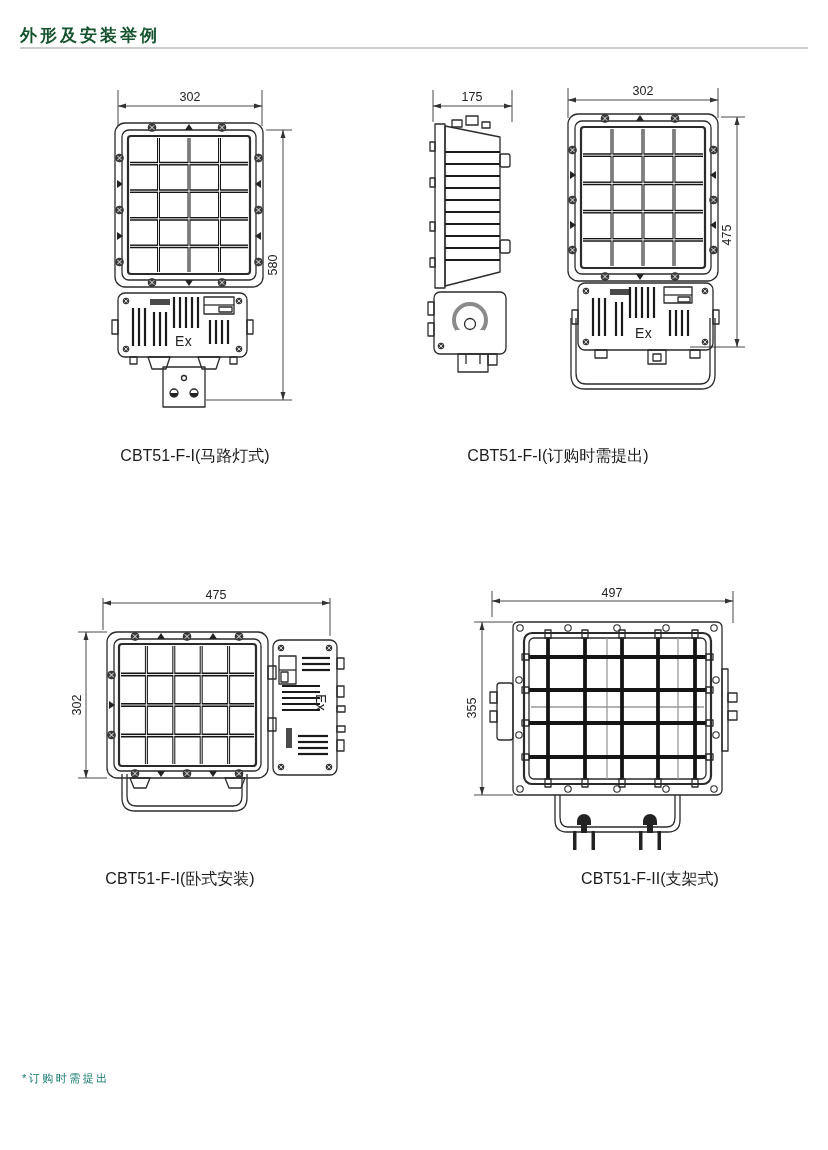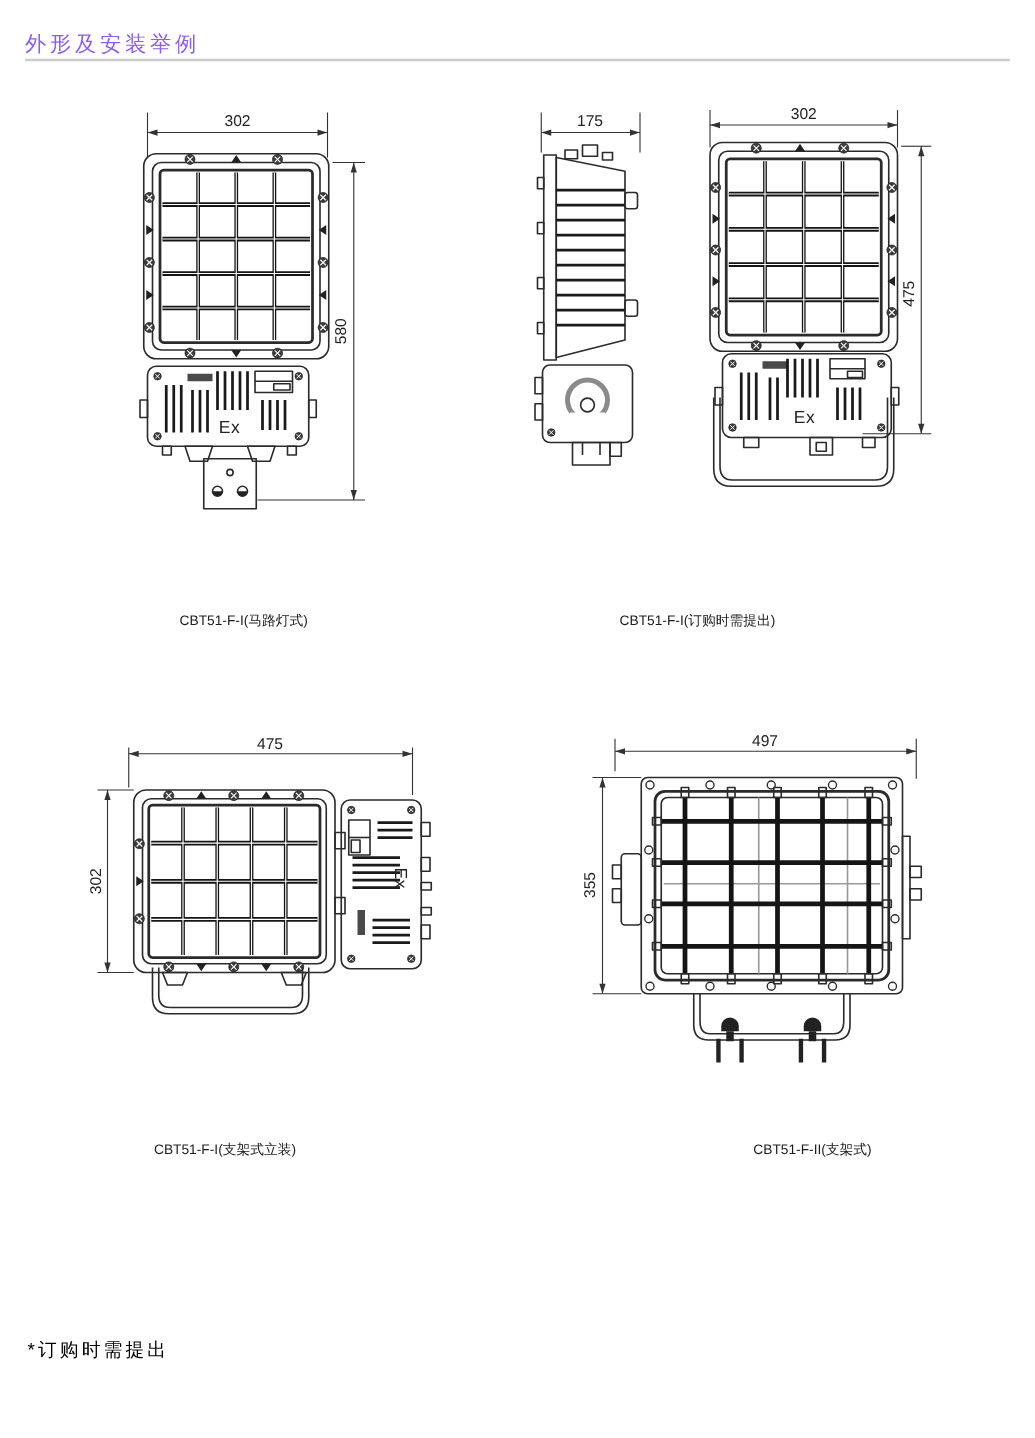--- a/index.html
+++ b/index.html
@@ -1,22 +1,22 @@
 <!DOCTYPE html>
 <html><head>
 <meta charset="utf-8">
 <style>
   html,body{margin:0;padding:0;background:#fff;}
   #page{position:relative;width:828px;height:1150px;background:#ffffff;overflow:hidden;
         font-family:"Liberation Sans",sans-serif;}
-  .title{position:absolute;left:20px;top:24px;font-size:17px;font-weight:normal;
-         color:#8b5cf6;letter-spacing:3px;}
+  .title{position:absolute;left:20px;top:24px;font-size:17px;font-weight:bold;
+         color:#14532d;letter-spacing:3px;}
   .rule{position:absolute;left:20px;top:47px;width:788px;height:2px;background:#cdcdcd;}
-  .cap{position:absolute;transform:translateX(-50%);font-size:11px;color:#1b1b1b;white-space:nowrap;margin-top:43px;}
-  .note{position:absolute;left:22px;top:1071px;font-size:15px;color:#000000;letter-spacing:2.5px;}
+  .cap{position:absolute;transform:translateX(-50%);font-size:16px;color:#1b1b1b;white-space:nowrap;}
+  .note{position:absolute;left:22px;top:1071px;font-size:11px;color:#0f766e;letter-spacing:2.5px;}
   svg{position:absolute;overflow:visible;}
   .s  {stroke:#2b2b2b;fill:none;stroke-width:1.3;stroke-linejoin:round;}
   .s2 {stroke:#2b2b2b;fill:none;stroke-width:2.2;stroke-linejoin:round;}
   .bar{stroke:#151515;stroke-width:3;}
   .bar4{stroke:#151515;stroke-width:3.8;}
   .wc {stroke:#ffffff;stroke-width:0.9;}
   .dm {stroke:#333;stroke-width:0.9;fill:none;}
   .ar {fill:#333;stroke:none;}
   .fin{stroke:#1a1a1a;stroke-width:2.2;}
   .thin{stroke:#999;stroke-width:1.3;}
@@ -371,21 +371,21 @@
       <rect class="s" x="267" y="116" width="8" height="6" stroke-width="1"></rect>
         <rect class="s" x="267" y="136" width="8" height="6" stroke-width="1"></rect>
     </g>
     <g>
       <polygon class="s" points="60,188 80,188 76,198 64,198"></polygon>
       <polygon class="s" points="155,188 175,188 171,198 159,198"></polygon>
       <path class="s" d="M52,184 V208 Q52,221 65,221 H164 Q177,221 177,208 V184" stroke-width="1.5"></path>
       <path class="s" d="M57,184 V206 Q57,216 66,216 H163 Q172,216 172,206 V184" stroke-width="1.2"></path>
     </g>
   </svg>
-  <div class="cap" style="left:180px;top:869px">CBT51-F-I(支架式立装)</div>
+  <div class="cap" style="left:180px;top:869px">CBT51-F-I(卧式安装)</div>
 
   <svg style="left:460px;top:585px" width="300" height="285" viewBox="0 0 300 285">
     <g>
       <line class="dm" x1="32" y1="6" x2="32" y2="32"></line>
         <line class="dm" x1="273" y1="6" x2="273" y2="38"></line>
       <line class="dm" x1="32" y1="16" x2="273" y2="16"></line>
       <polygon class="ar" points="32,16 40,13.5 40,18.5"></polygon>
         <polygon class="ar" points="273,16 265,13.5 265,18.5"></polygon>
       <text class="dtx" x="152" y="12" text-anchor="middle">497</text>
     </g>

